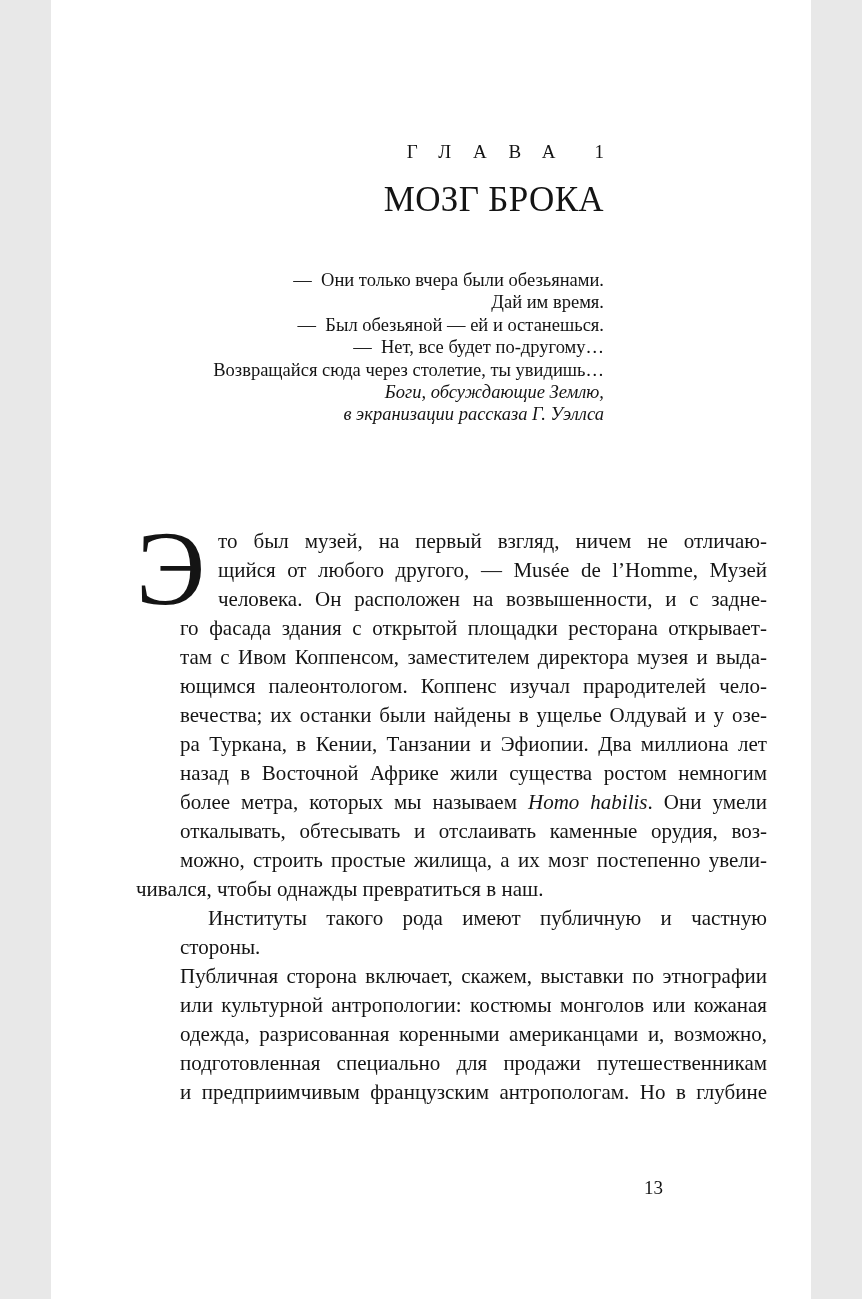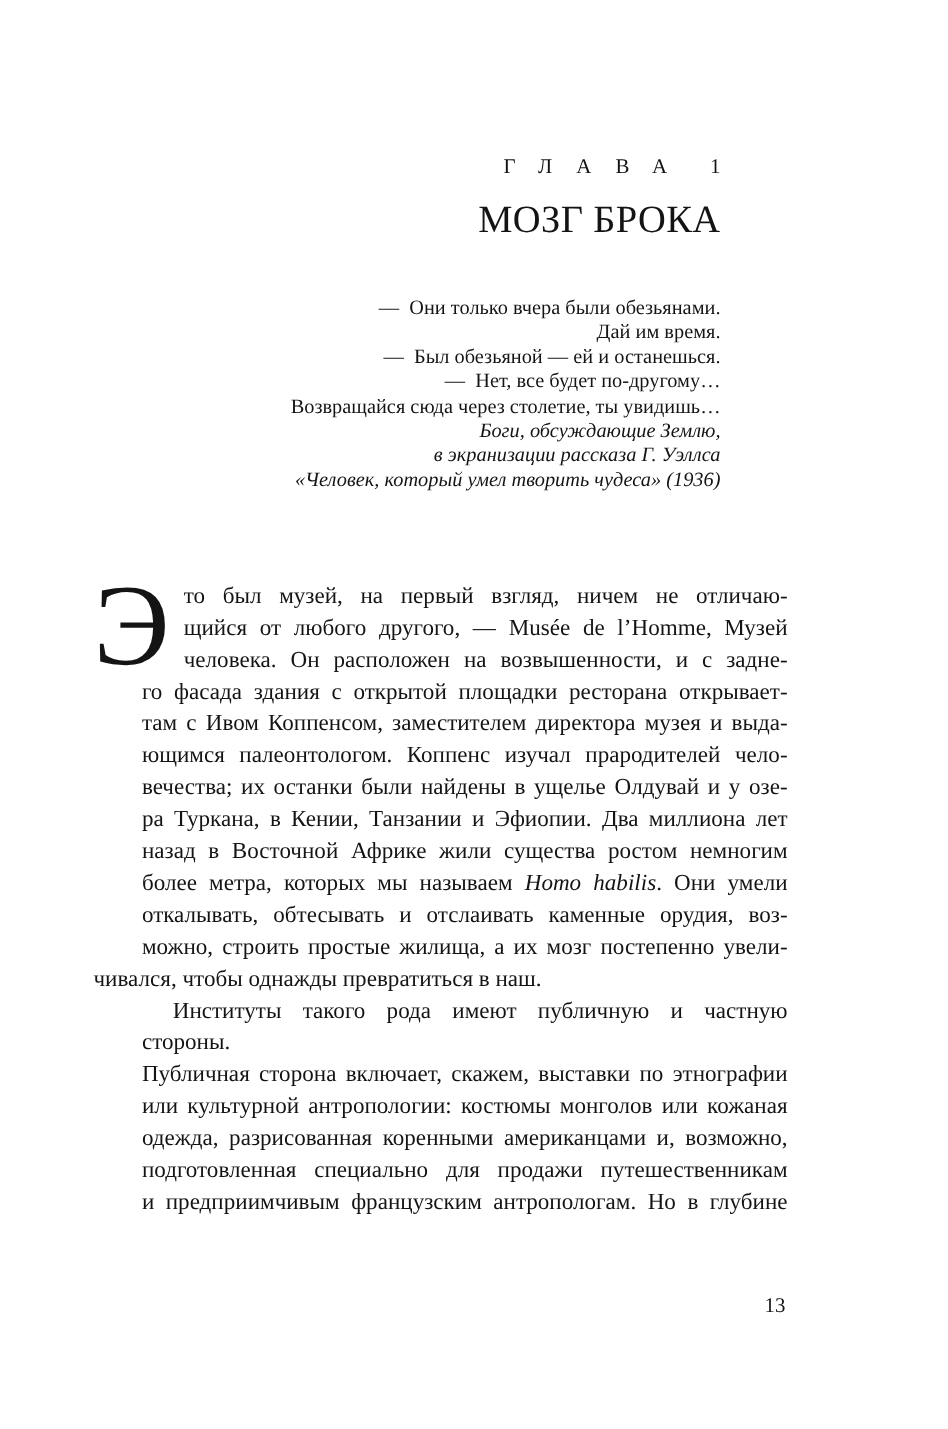--- a/index.html
+++ b/index.html
@@ -2,21 +2,21 @@
 <html><head>
 <meta charset="utf-8">
 <style>
   html, body {
     margin: 0;
     padding: 0;
     background: #e8e8e8;
   }
   .page {
     position: relative;
-    width: 862px;
+    width: 760px;
     height: 1299px;
     margin: 0 auto;
     background: #ffffff;
     font-family: "Liberation Serif", "DejaVu Serif", serif;
     color: #141414;
     overflow: hidden;
   }
   .chapter-line {
     position: absolute;
     top: 142px;
@@ -103,21 +103,20 @@
   <h1 class="title">МОЗГ БРОКА</h1>
 
   <div class="epigraph">
       <div class="epigraph-line">— Они только вчера были обезьянами.</div>
       <div class="epigraph-line">Дай им время.</div>
       <div class="epigraph-line">— Был обезьяной — ей и останешься.</div>
       <div class="epigraph-line">— Нет, все будет по-другому…</div>
       <div class="epigraph-line">Возвращайся сюда через столетие, ты увидишь…</div>
       <div class="epigraph-line italic">Боги, обсуждающие Землю,</div>
       <div class="epigraph-line italic">в экранизации рассказа Г. Уэллса</div>
-      <div class="epigraph-line italic">«Человек, который умел творить чудеса» (1936)</div>
     </div>
 
   <div class="body-text">
     <span class="dropcap">Э</span>
   <div class="body-line jlast"><span>то был музей, на первый взгляд, ничем не отличаю-</span></div>
       <div class="body-line jlast"><span>щийся от любого другого, — Musée de l’Homme, Музей</span></div>
       <div class="body-line jlast"><span>человека. Он расположен на возвышенности, и с задне-</span></div>
       <div class="body-line jlast"><span>го фасада здания с открытой площадки ресторана открывает-</span></div>
       <div class="body-line jlast"><span>там с Ивом Коппенсом, заместителем директора музея и выда-</span></div>
       <div class="body-line jlast"><span>ющимся палеонтологом. Коппенс изучал прародителей чело-</span></div>

